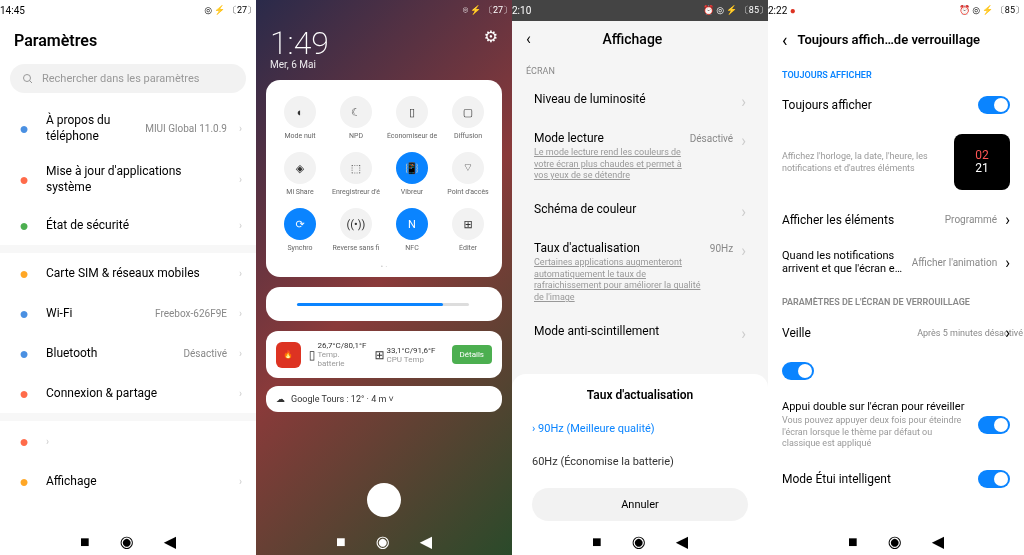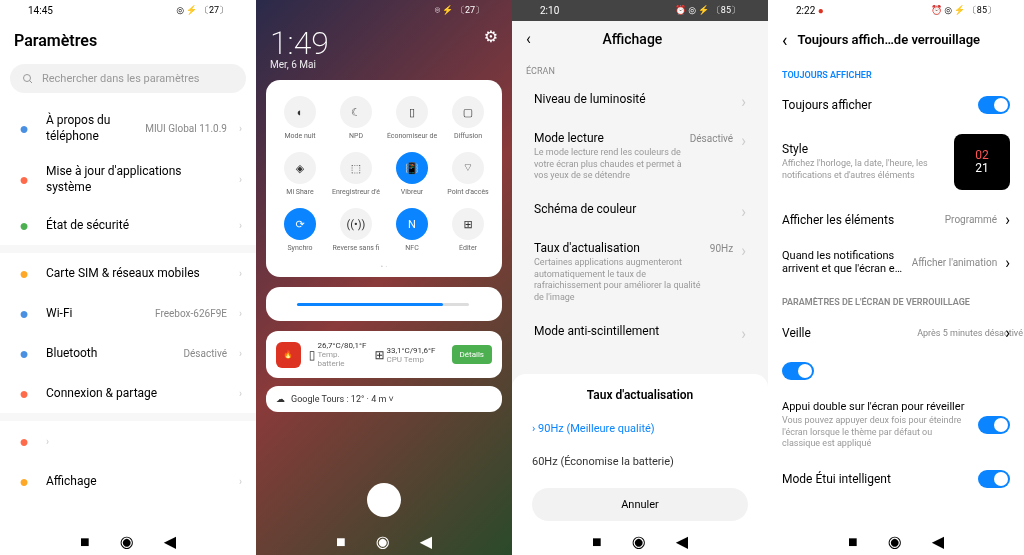--- a/index.html
+++ b/index.html
@@ -1,19 +1,19 @@
 <!DOCTYPE html>
 <html><head>
 <meta charset="utf-8">
 <style>
 *{margin:0;padding:0;box-sizing:border-box;font-family:-apple-system,BlinkMacSystemFont,"Segoe UI",Roboto,sans-serif;}
 body{width:1024px;height:555px;display:flex;background:#f0f0f0;overflow:hidden;}
 .phone{width:256px;height:555px;position:relative;background:#fff;display:flex;flex-direction:column;}
 .nav-bar{height:28px;display:flex;justify-content:center;align-items:center;gap:30px;position:absolute;bottom:0;width:100%;background:inherit;}
-.status{display:flex;justify-content:space-between;align-items:center;padding:4px 28px;font-size:10px;}
+.status{display:flex;justify-content:space-between;align-items:center;padding:4px 0;font-size:10px;}
 .status-r{display:flex;gap:3px;align-items:center;font-size:9px;}
 
 
 .p1{background:#fff;}
 .p1 .title{font-size:16px;font-weight:600;padding:10px 14px;}
 .search-box{margin:4px 10px 10px;background:#f2f2f2;border-radius:20px;padding:8px 12px;display:flex;align-items:center;gap:8px;color:#999;font-size:11px;}
 .row{display:flex;align-items:center;padding:10px 14px;gap:12px;}
 .row .icon-w{width:20px;height:20px;display:flex;align-items:center;justify-content:center;}
 .row .txt{flex:1;}
 .row .lbl{font-size:12px;color:#000;line-height:1.3;}
@@ -46,21 +46,21 @@
 
 
 .p3{background:#f5f5f5;}
 .p3 .status{color:#fff;background:#444;}
 .hdr3{display:flex;align-items:center;padding:8px 14px;background:#f5f5f5;}
 .hdr3-t{flex:1;text-align:center;font-size:14px;font-weight:500;margin-left:-20px;}
 .sect-lbl{color:#888;font-size:9px;padding:10px 14px 6px;text-transform:uppercase;}
 .row3{padding:10px 22px;display:flex;align-items:flex-start;gap:8px;}
 .row3 .txt{flex:1;}
 .row3 .lbl{font-size:12px;color:#000;}
-.row3 .desc{font-size:9px;color:#999;line-height:1.3;margin-top:2px;max-width:180px;}
+.row3 .desc{font-size:9px;color:#999;line-height:1.3;margin-top:2px;max-width:180px;text-decoration:underline;}
 .row3 .val{font-size:10px;color:#888;margin-top:2px;}
 .sheet{position:absolute;bottom:0;left:0;right:0;background:#fff;border-radius:14px 14px 0 0;padding:14px 0 34px;}
 .sheet-t{text-align:center;font-size:12px;font-weight:600;padding-bottom:10px;}
 .opt{padding:10px 20px;font-size:11px;color:#0a84ff;}
 .opt.k{color:#333;}
 .cancel-b{margin:10px 20px 0;background:#f2f2f2;border-radius:20px;padding:10px;text-align:center;font-size:11px;}
 
 
 .p4{background:#fff;}
 .p4 .status{color:#000;}
@@ -345,21 +345,20 @@
   </div>
   <div class="sect4">TOUJOURS AFFICHER</div>
   <div class="row4">
     <div class="txt">
         <div class="lbl">Toujours afficher</div>
       </div>
     <div class="toggle"></div>
   </div>
   <div class="row4">
     <div class="txt">
-        <div class="lbl">Style</div>
         <div class="desc">Affichez l'horloge, la date, l'heure, les notifications et d'autres éléments</div>
       </div>
     <div class="style-prev">
         <span>02</span>
         <span>21</span>
       </div>
   </div>
   <div class="row4">
     <div class="txt">
         <div class="lbl">Afficher les éléments</div>

